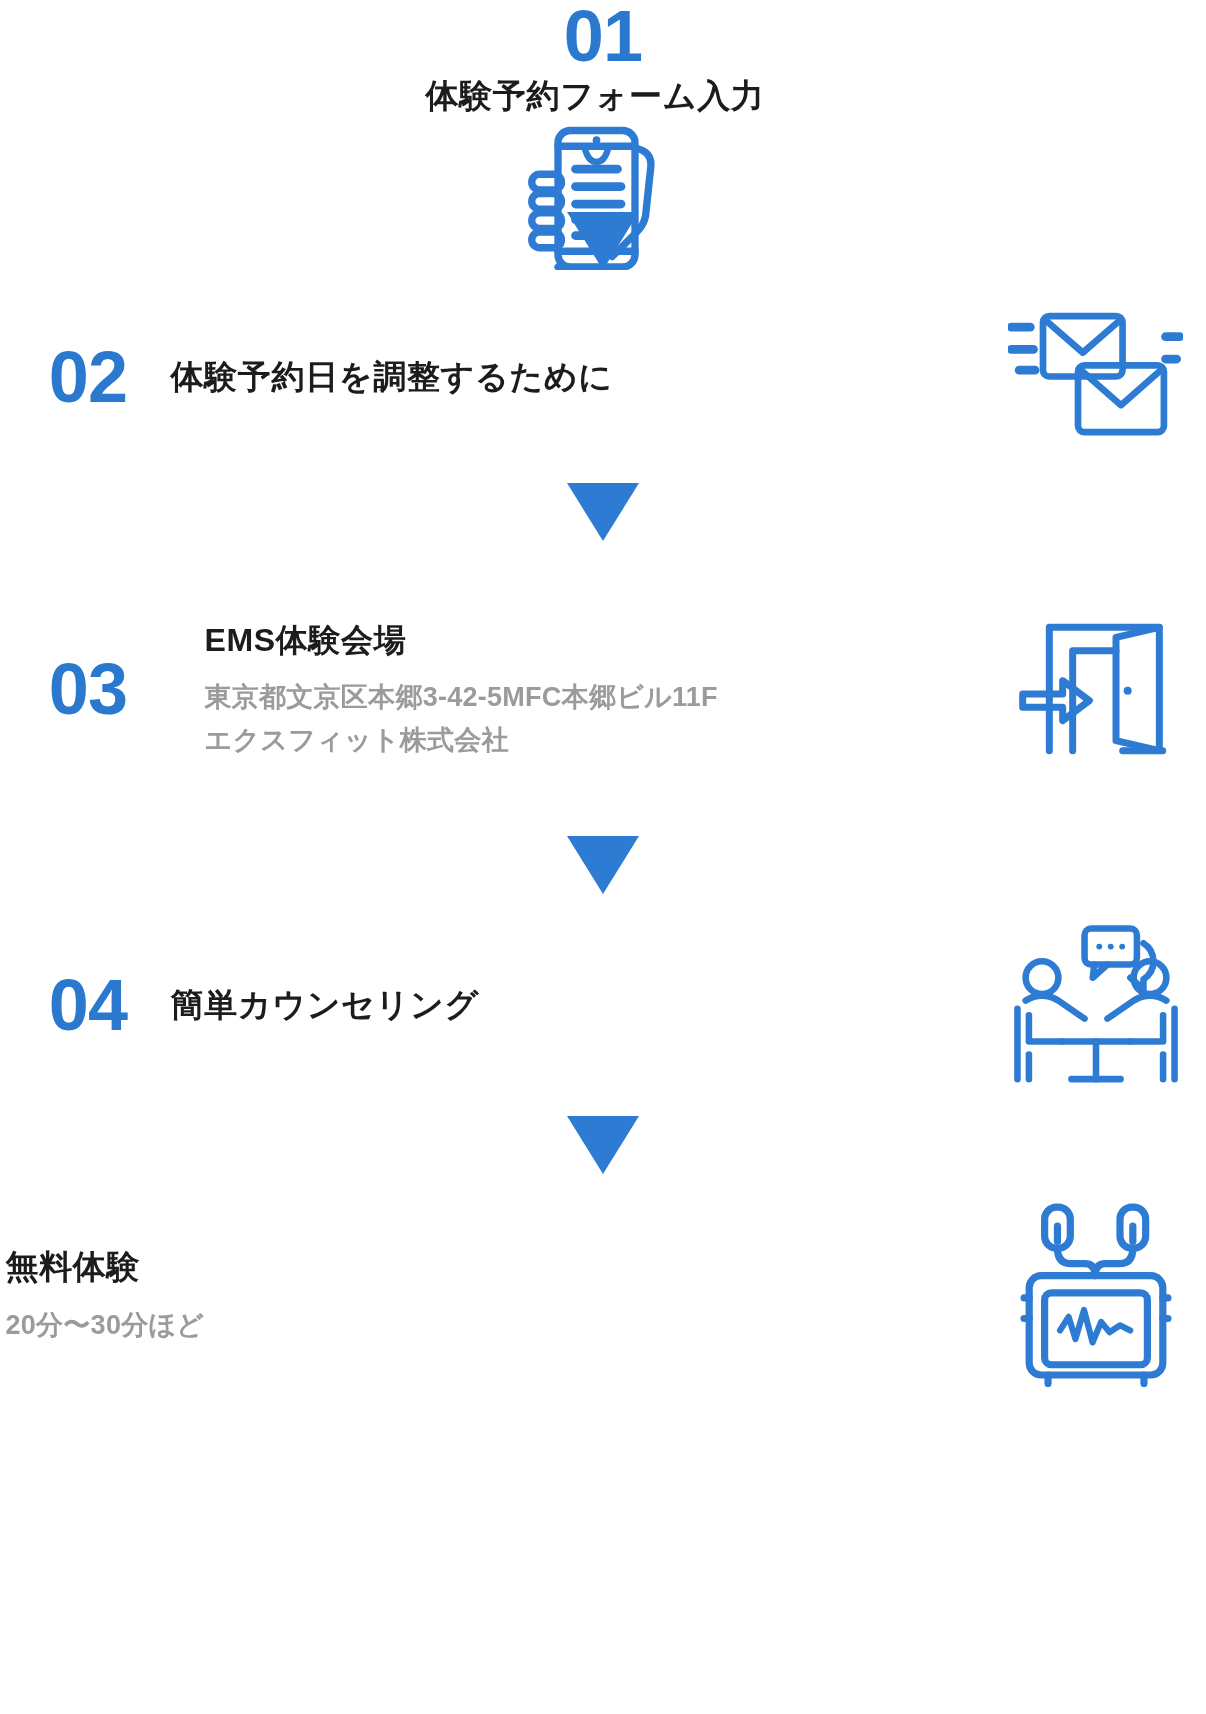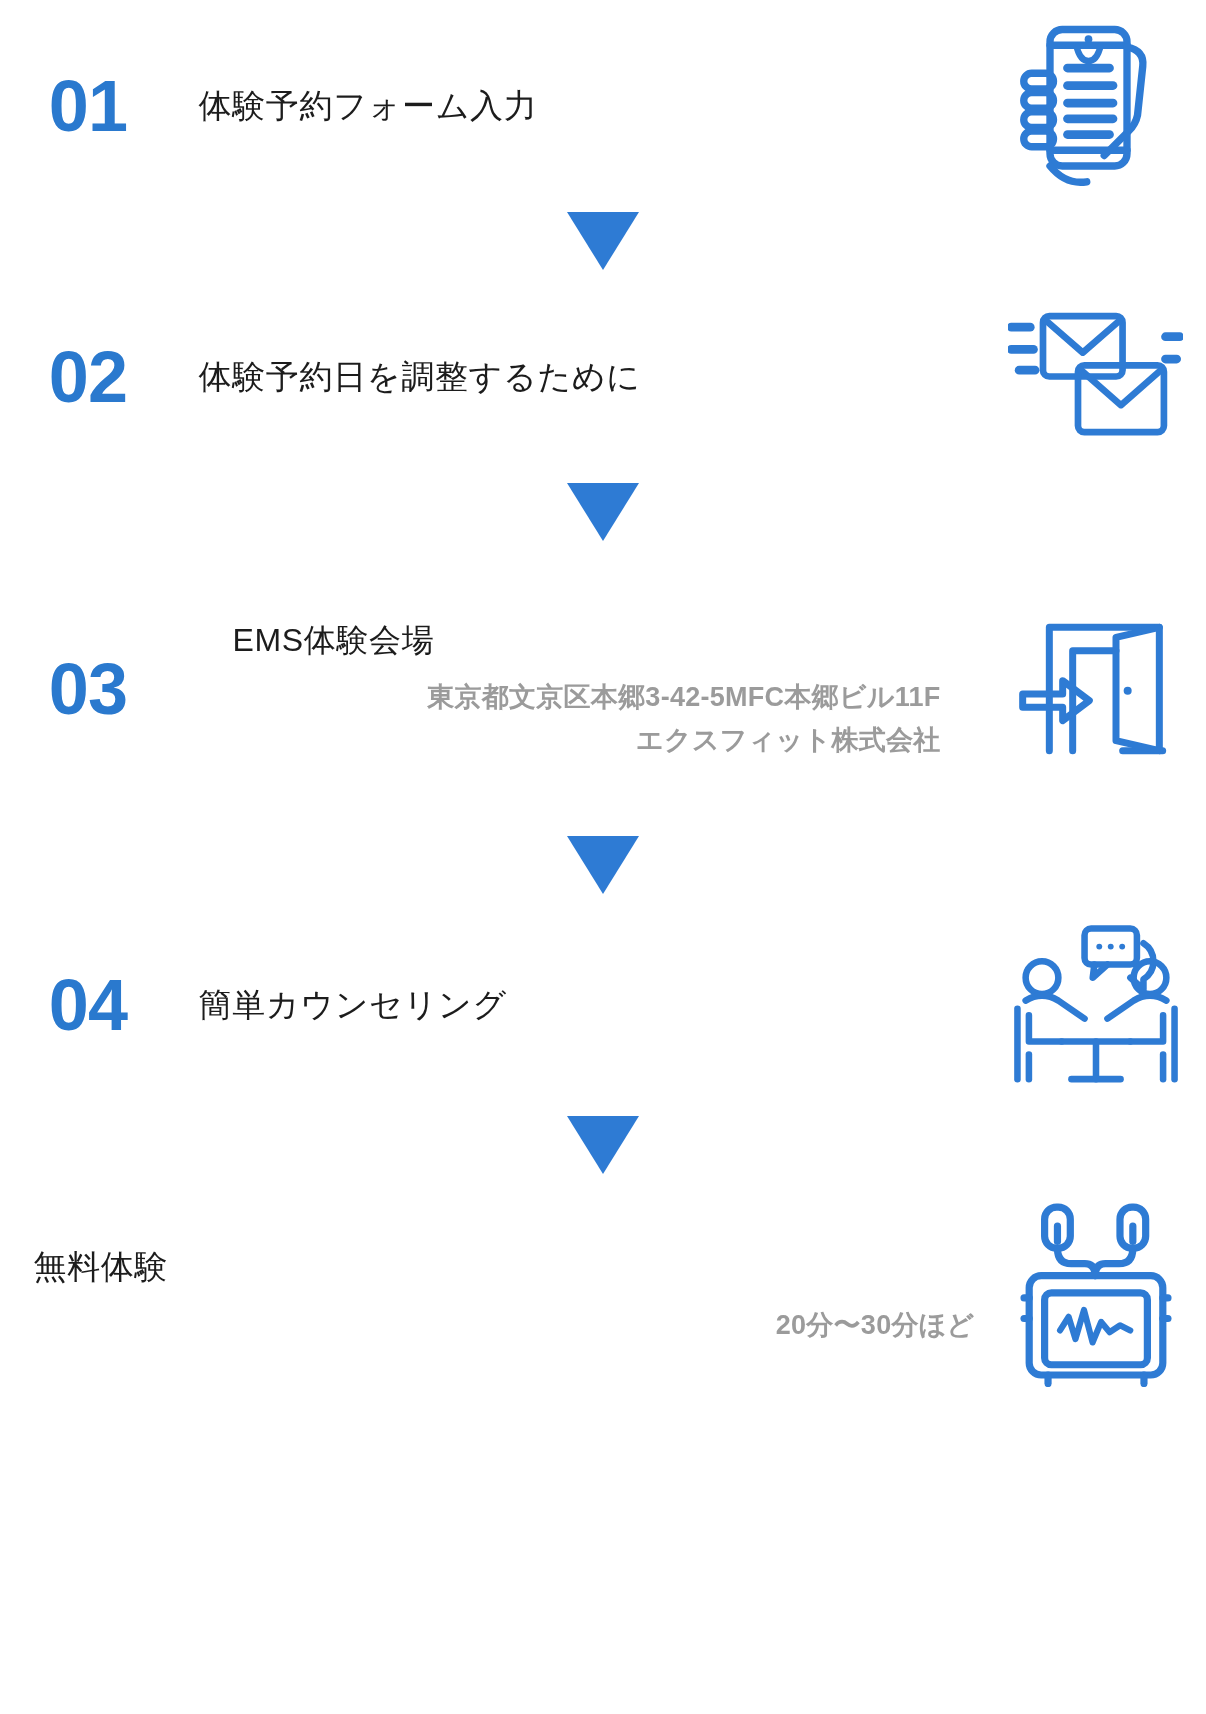--- a/index.html
+++ b/index.html
@@ -23,21 +23,21 @@
   .card {
     position: relative;
     width: 1195px;
     background: #ffffff;
     border-radius: 34px;
     display: flex;
     align-items: center;
     flex-shrink: 0;
   }
 
-  .card-1 { height: 212px; }
+  .card-1 { height: 212px; flex-direction: column; }
   .card-2 { height: 213px; }
   .card-3 { height: 295px; gap: 34px; }
   .card-4 { height: 222px; }
   .card-5 { height: 240px; }
 
   .step-num {
     color: #2a79ce;
     font-weight: 700;
     font-size: 72px;
     line-height: 1;
@@ -52,36 +52,34 @@
     flex: 1;
     display: flex;
     flex-direction: column;
     justify-content: center;
     padding-right: 16px;
   }
 
   .step-title {
     color: #1c1c1c;
     font-size: 33px;
-    font-weight: 400;
+    font-weight: 700;
     line-height: 1.45;
     letter-spacing: 0.02em;
-    margin-left: 28px;
   }
 
   .step-title.small { font-size: 32px; }
 
   .step-sub {
     color: #9b9b9b;
     font-size: 27px;
     font-weight: 700;
     line-height: 1.5;
     letter-spacing: 0.01em;
     margin-top: 14px;
-    text-align: right;
   }
 
   .step-icon {
     width: 210px;
     flex-shrink: 0;
     display: flex;
     align-items: center;
     justify-content: center;
   }
 

